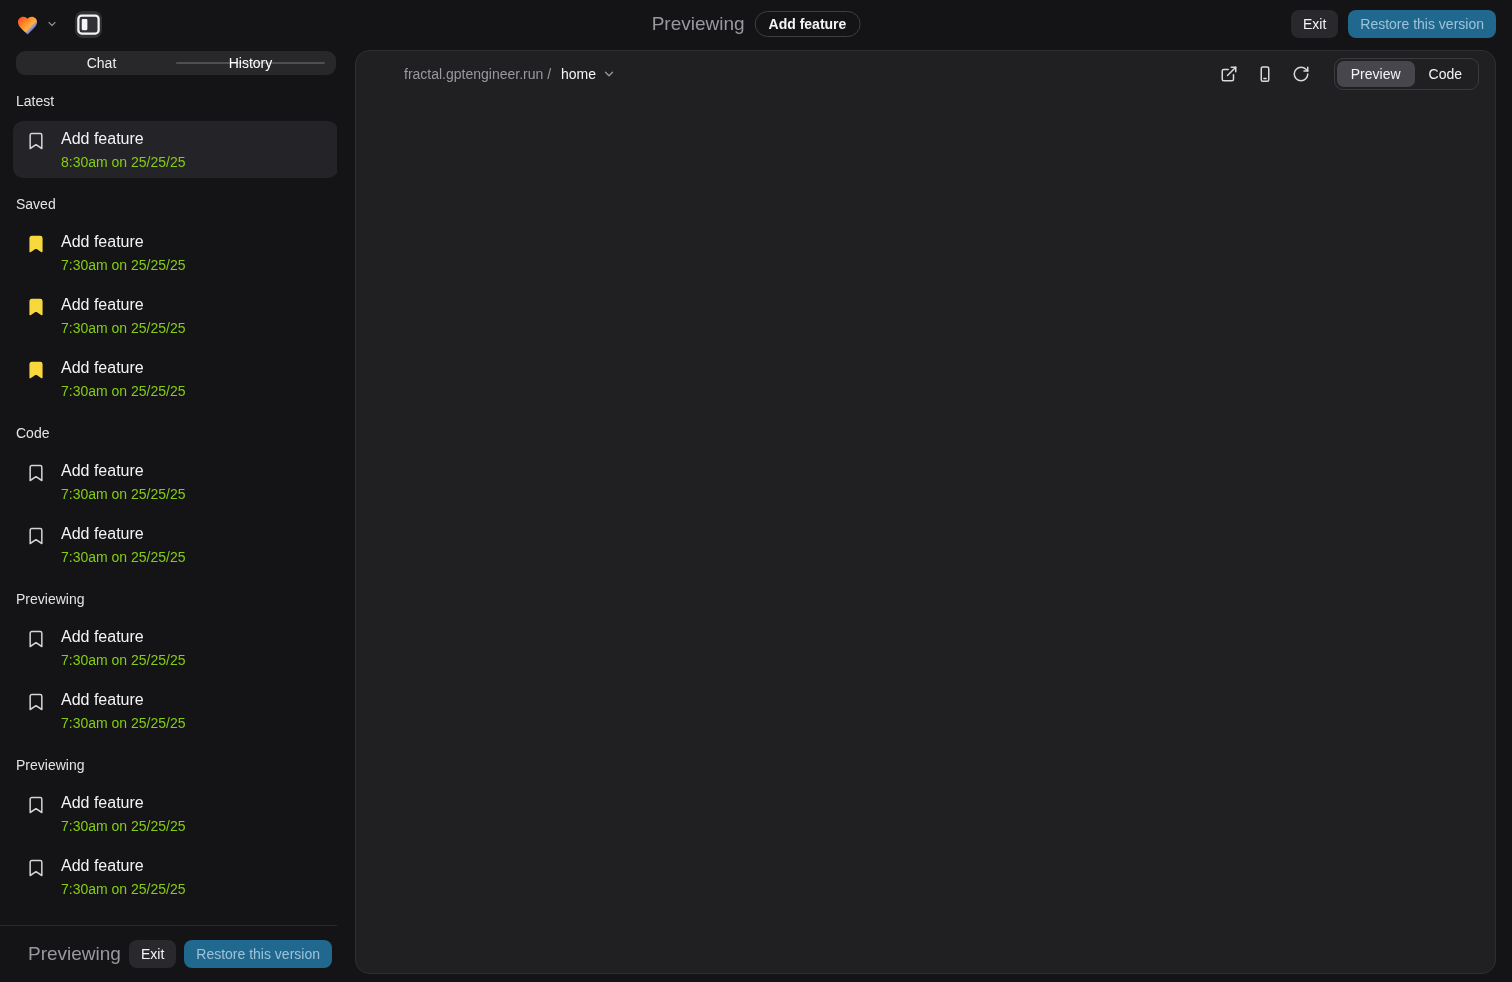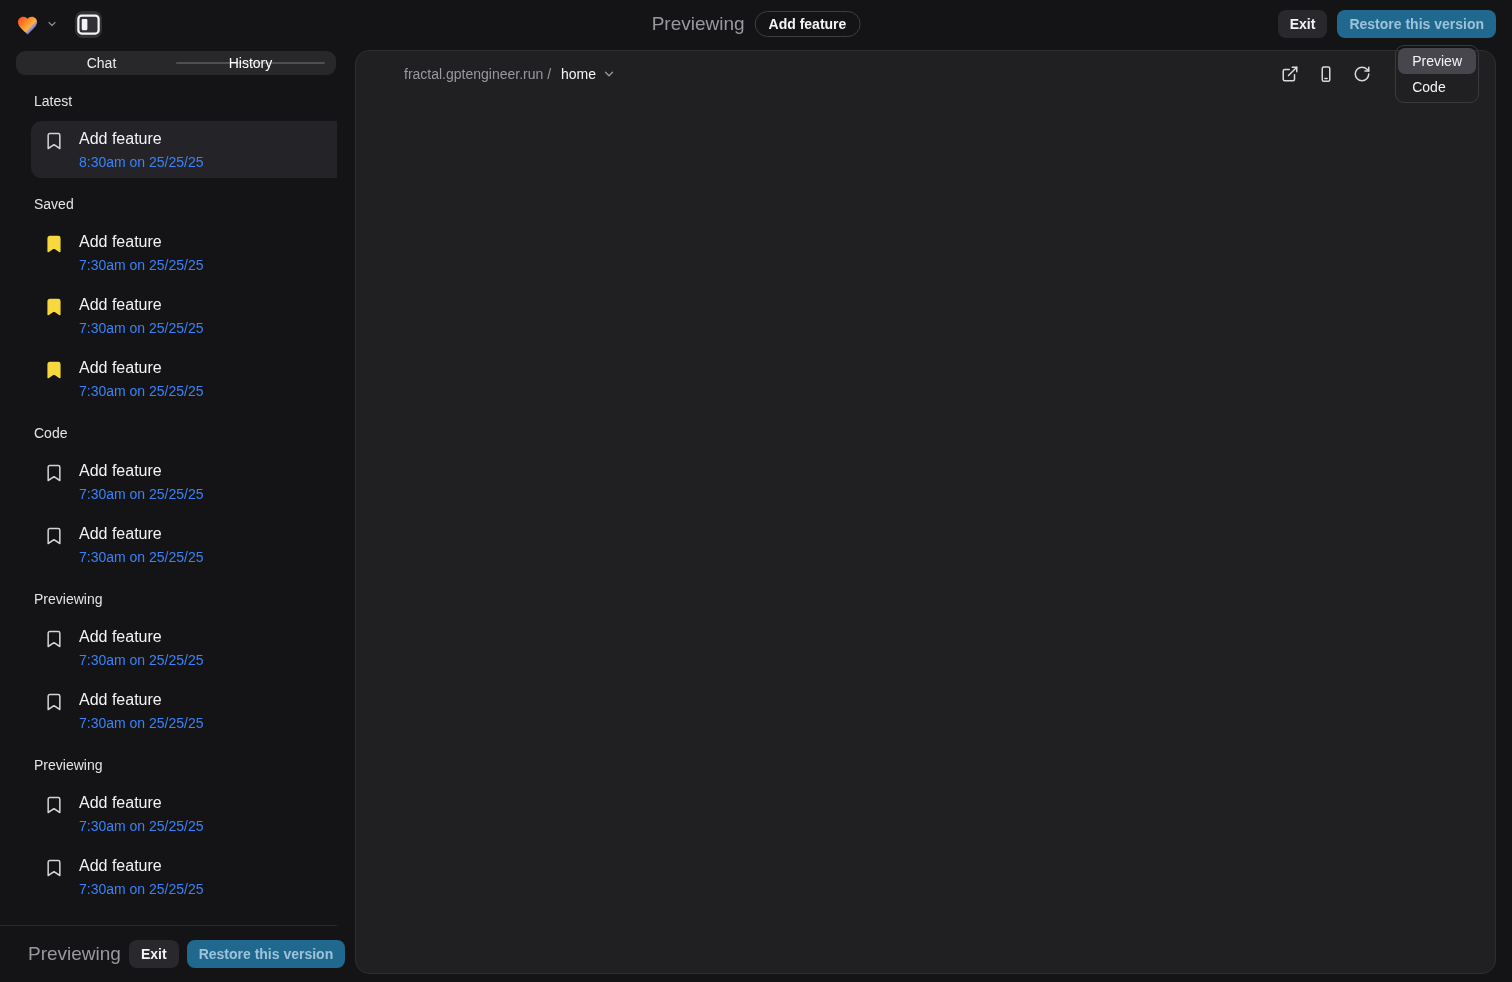--- a/index.html
+++ b/index.html
@@ -29,51 +29,51 @@
     display:flex; align-items:center; gap:10px;
   }
   .previewing-label { font-size:19px; color:#98989f; }
   .version-pill {
     border:1px solid #3e3e43; border-radius:999px; padding:4px 13px;
     font-size:14px; font-weight:600; color:#f4f4f5; background:transparent; white-space:nowrap;
   }
   .topbar-right { margin-left:auto; display:flex; align-items:center; gap:10px; }
   .btn {
     border:none; cursor:pointer; border-radius:8px; padding:6px 12px;
-    font-size:14px; font-weight:700; font-family:inherit; white-space:nowrap;
+    font-size:14px; font-weight:400; font-family:inherit; white-space:nowrap;
   }
   .btn-exit { background:#29292d; color:#f4f4f5; }
   .btn-restore { background:var(--accent,#21688f); color:var(--accent-text,#9dc3da); }
 
   
   .sidebar {
     position:absolute; left:0; top:48px; bottom:0; width:337px;
     display:flex; flex-direction:column;
   }
   .tabs {
     margin:3px 1px 0 16px; height:24px; background:#28282b; border-radius:9px;
     display:flex; padding:11px; flex-shrink:0;
   }
   .tab {
     flex:1; display:flex; align-items:center; justify-content:center;
     font-size:14px; color:#ededef; border-radius:7px; cursor:pointer;
   }
   .tab.active { background:#4e4e54; color:#ffffff;border-radius:13px; }
 
-  .history-list { flex:1; overflow:hidden; padding-bottom:4px;padding-left:18px; }
+  .history-list { flex:1; overflow:hidden; padding-bottom:4px; }
   .section-title { margin:18px 16px 12px 16px; font-size:14px; color:#e4e4e7; }
   .item {
     display:flex; align-items:flex-start; gap:15px;
     margin:0 0 6px 13px; width:325px; padding:8px 12px 8px 13px;
     border-radius:10px; cursor:pointer;
   }
   .item.active { background:#242428; }
   .bookmark { width:20px; height:20px; margin-top:2px; color:#d4d4d8; display:flex; flex-shrink:0; }
   .item-title { font-size:16px; font-weight:500; color:#f4f4f5; line-height:1.25; }
-  .item-time { font-size:14px; color:#3b82f6; margin-top:5px;text-align:right; }
+  .item-time { font-size:14px; color:#84cc16; margin-top:5px;text-align:right; }
 
   .sidebar-footer {
     flex-shrink:0; height:57px; border-top:1px solid #29292c;
     display:flex; align-items:center; padding:0 11px 0 28px; gap:8px;
   }
   .sidebar-footer .previewing-label { margin-right:auto; }
 
   
   .main-panel {
     position:absolute; left:355px; top:50px; right:16px; bottom:8px;
@@ -85,21 +85,21 @@
   .url-prefix { color:#98989f;margin-left:32px; }
   .url-page { color:#f4f4f5; font-weight:500;margin-left:6px; }
   .url-chev { width:14px; height:14px; color:#98989f; display:flex; }
   .panel-actions { margin-left:auto; display:flex; align-items:center; gap:18px; }
   .icon-btn {
     width:18px; height:18px; color:#d9d9dd; display:flex; background:none; border:none;
     cursor:pointer; padding:0;
   }
   .view-toggle {
     margin-left:6px; border:1px solid #3a3a3f; border-radius:9px; padding:2px;
-    display:flex; background:transparent;flex-direction:column;
+    display:flex; background:transparent;
   }
   .view-seg {
     padding:5px 14px; font-size:14px; font-weight:500; color:#f4f4f5;
     border-radius:7px; cursor:pointer;
   }
   .view-seg.active { background:#46464c; }
   .panel-body { flex:1; }
 
   svg { width:100%; height:100%; display:block; }
 </style>

